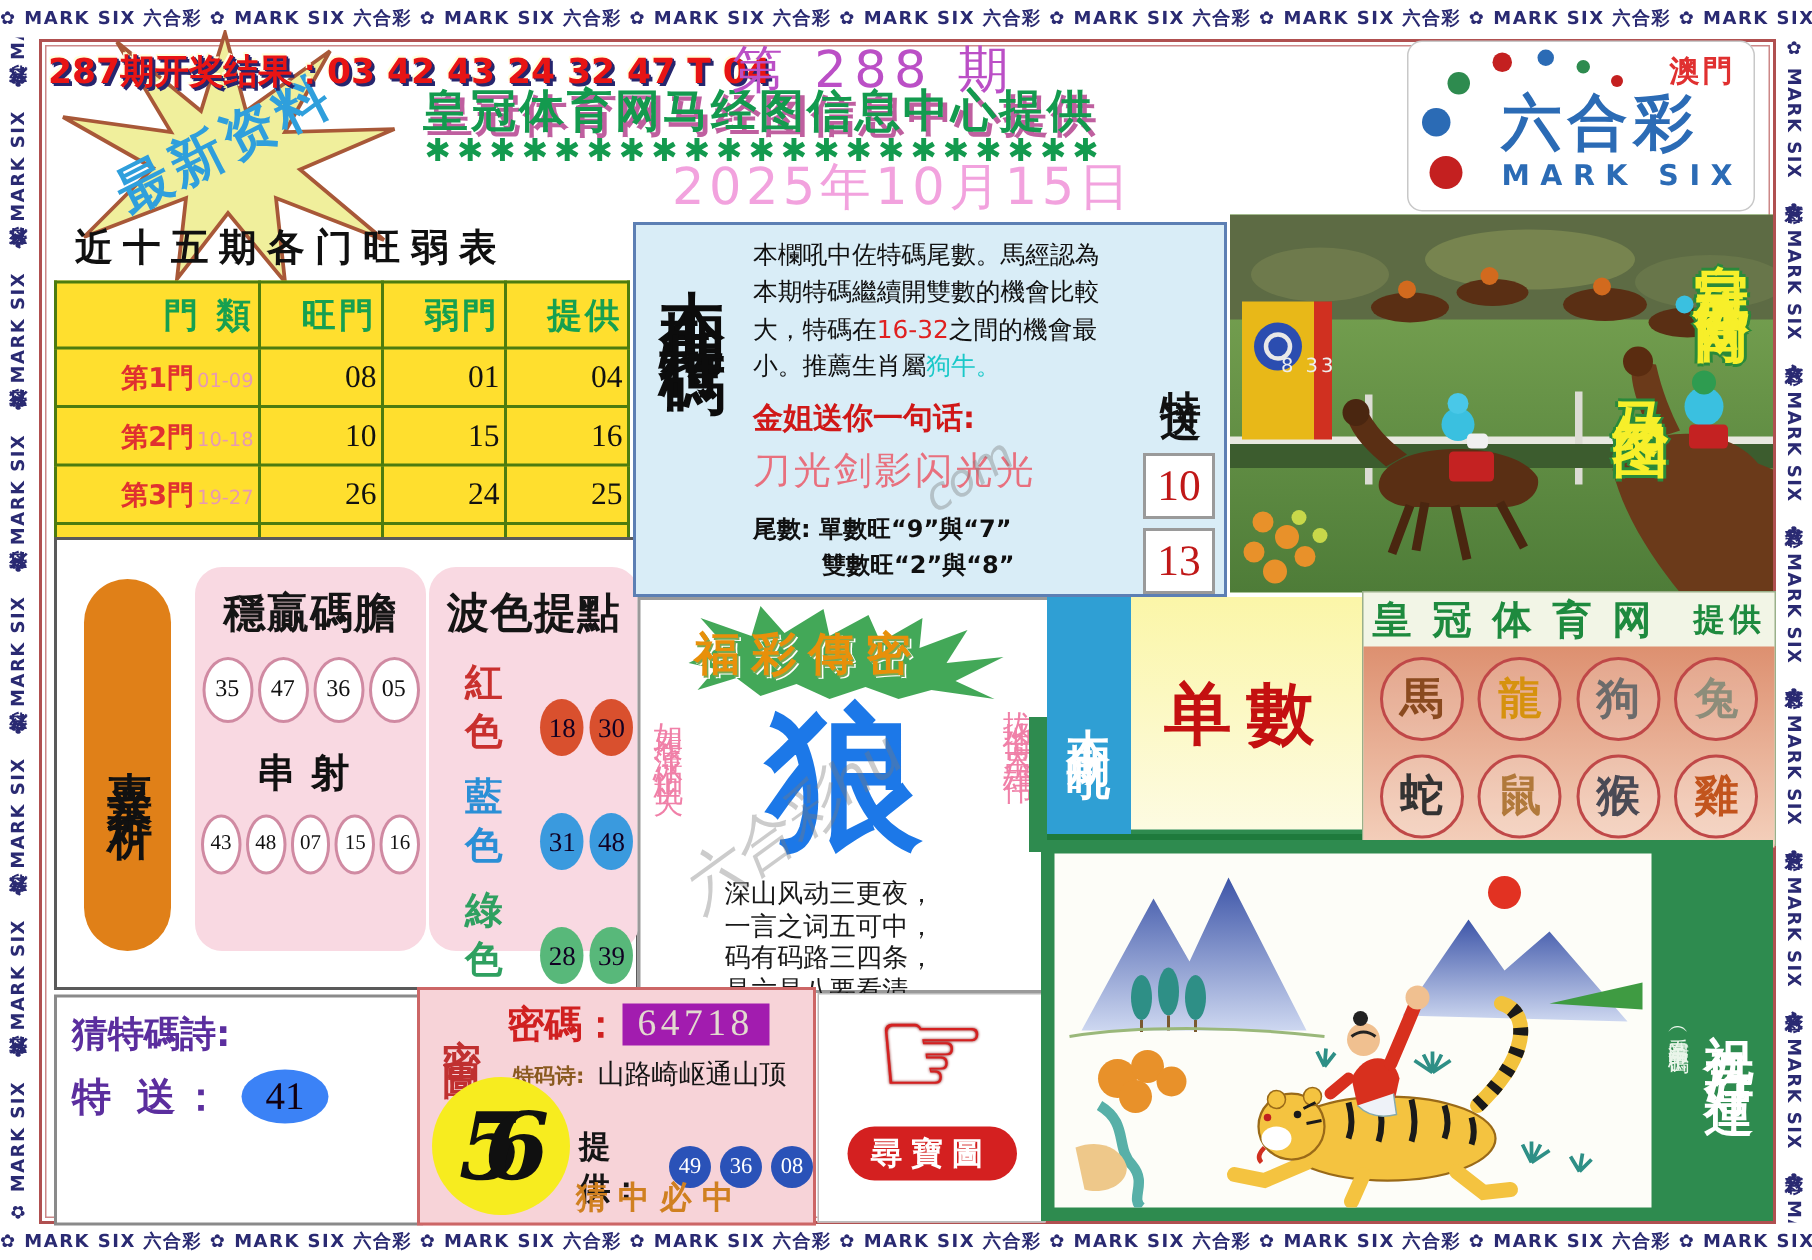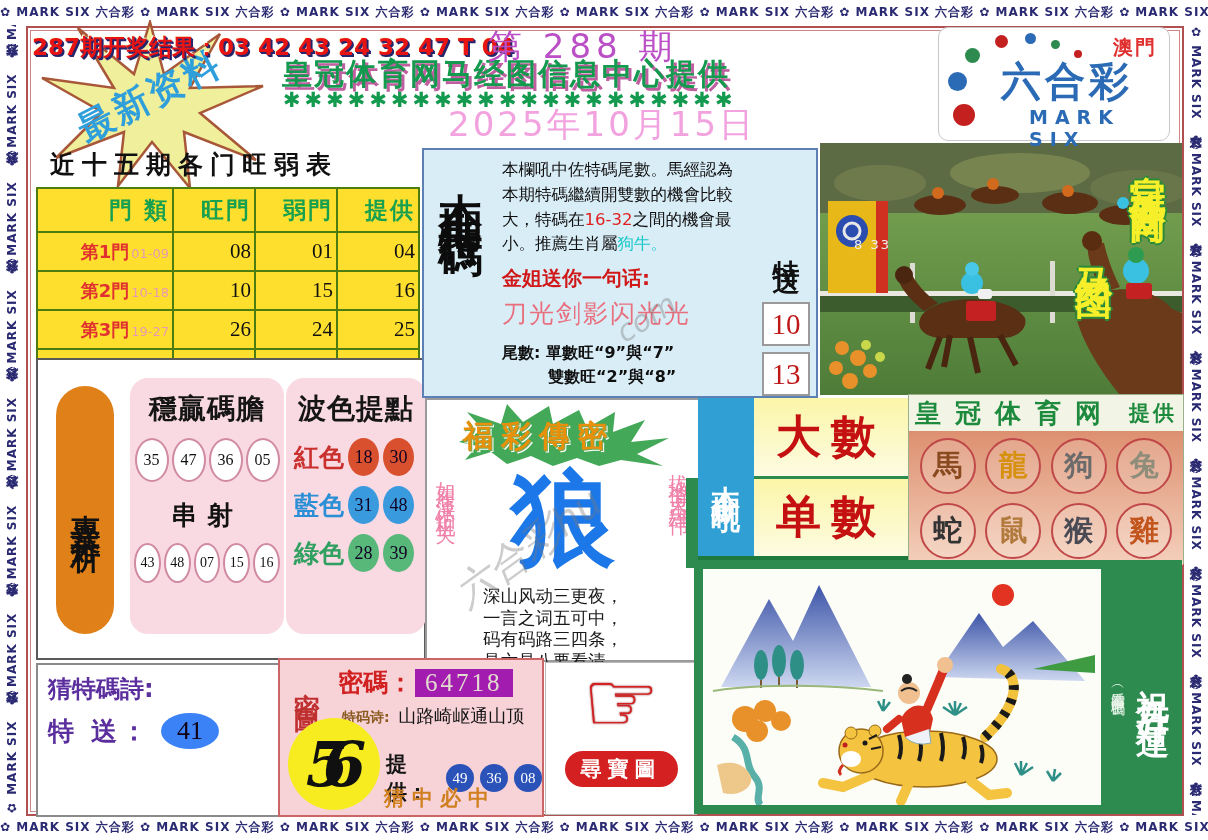--- a/index.html
+++ b/index.html
@@ -31,21 +31,21 @@
       letter-spacing:2px;white-space:nowrap;z-index:5;text-shadow:3px 3px 0 #bf5f9f;}
   #hdr-stars{position:absolute;left:283px;top:88px;font-size:21px;color:#139a4e;letter-spacing:4px;
       white-space:nowrap;z-index:5;}
   #hdr-date{position:absolute;left:448px;top:102px;font-size:34px;color:#f2a2de;letter-spacing:3px;z-index:5;}
 
   #logo{position:absolute;left:938px;top:27px;width:230px;height:112px;background:#fff;
         border:1px solid #c8c8c8;border-radius:10px;z-index:5;}
   #logo .dot{position:absolute;border-radius:50%;}
   #logo .macau{position:absolute;right:12px;top:6px;color:#e03030;font-size:20px;font-weight:bold;letter-spacing:2px;}
   #logo .cn{position:absolute;left:62px;top:26px;color:#2b6bb5;font-size:40px;font-weight:bold;letter-spacing:4px;}
-  #logo .en{position:absolute;left:62px;top:78px;color:#2b6bb5;font-size:19px;font-weight:bold;letter-spacing:7px;margin-left:28px;}
+  #logo .en{position:absolute;left:62px;top:78px;color:#2b6bb5;font-size:19px;font-weight:bold;letter-spacing:7px;}
 
   
   #strength{position:absolute;left:36px;top:146px;width:386px;}
   #strength .t-title{font-size:25px;font-weight:900;letter-spacing:7px;color:#101010;margin:2px 0 6px 14px;}
   #strength table{border-collapse:collapse;width:384px;background:#ffdf2e;}
   #strength td,#strength th{border:2px solid #4d7c0f;text-align:right;padding:3px;}
   #strength th{color:#16a050;font-size:23px;font-weight:900;height:36px;letter-spacing:2px;}
   #strength td{height:31px;font-size:21px;font-family:"Liberation Serif",serif;color:#111;}
   #strength td.door{font-family:"DejaVu Sans",sans-serif;}
   #strength .door b{color:#e03030;font-size:18px;}
@@ -60,21 +60,21 @@
       color:#111;letter-spacing:10px;}
   .pinkbox{position:absolute;top:18px;background:#f9d9e2;border-radius:18px;padding:8px 4px;}
   #pbox1{left:92px;width:146px;height:240px;}
   #pbox2{left:248px;width:132px;height:240px;}
   .pinkbox .pk-title{text-align:center;font-size:28px;font-weight:900;letter-spacing:1px;color:#151515;margin-top:4px;}
   .numrow{display:flex;justify-content:center;gap:3px;margin-top:10px;}
   .num-oval{width:30px;height:40px;border:2px solid #d08aa2;border-radius:50%;background:#fff;
       display:flex;align-items:center;justify-content:center;font-size:16px;font-family:"Liberation Serif",serif;}
   .numrow.small .num-oval{width:25px;height:36px;font-size:14px;}
   #stable-sub{text-align:center;font-size:26px;font-weight:900;letter-spacing:10px;margin-top:16px;}
-  .wave-row{display:flex;align-items:center;justify-content:flex-start;margin:10px 0 0 4px;gap:2px;}
+  .wave-row{display:flex;align-items:flex-end;justify-content:flex-start;margin:10px 0 0 20px;gap:2px;}
   .wave-name{font-size:25px;font-weight:900;letter-spacing:0;}
   .wave-oval{width:31px;height:38px;border-radius:50%;display:flex;align-items:center;justify-content:center;
       font-size:18px;color:#102;font-family:"Liberation Serif",serif;margin-left:2px;}
 
   
   #special{position:absolute;left:422px;top:148px;width:392px;height:246px;background:#d9edf7;
       border:2px solid #5c7fb4;}
   #special .vlabel{position:absolute;left:8px;top:8px;writing-mode:vertical-rl;text-orientation:upright;
       font-size:44px;font-weight:900;letter-spacing:14px;color:#0c0c0c;height:232px;}
   #special .body{position:absolute;left:78px;top:8px;width:236px;font-size:16.5px;line-height:1.5;color:#101010;}
@@ -411,21 +411,20 @@
       <div>是六是八要看清。</div>
     </div>
   <div class="wm" style="left:16px;top:120px;font-size:40px;transform:rotate(-36deg);">六合彩hu</div>
 </div>
 
 <div id="roar">
   <div class="strip">
     <span>本期吼</span>
   </div>
   <div class="vals">
-    <div>大數</div>
     <div>单數</div>
   </div>
 </div>
 <div id="roar-bar"></div>
 <div id="green-strip"></div>
 
 <div id="zodiac">
   <div class="z-title">
     <span class="a">皇冠体育网</span>
     <span class="b">提供</span>

